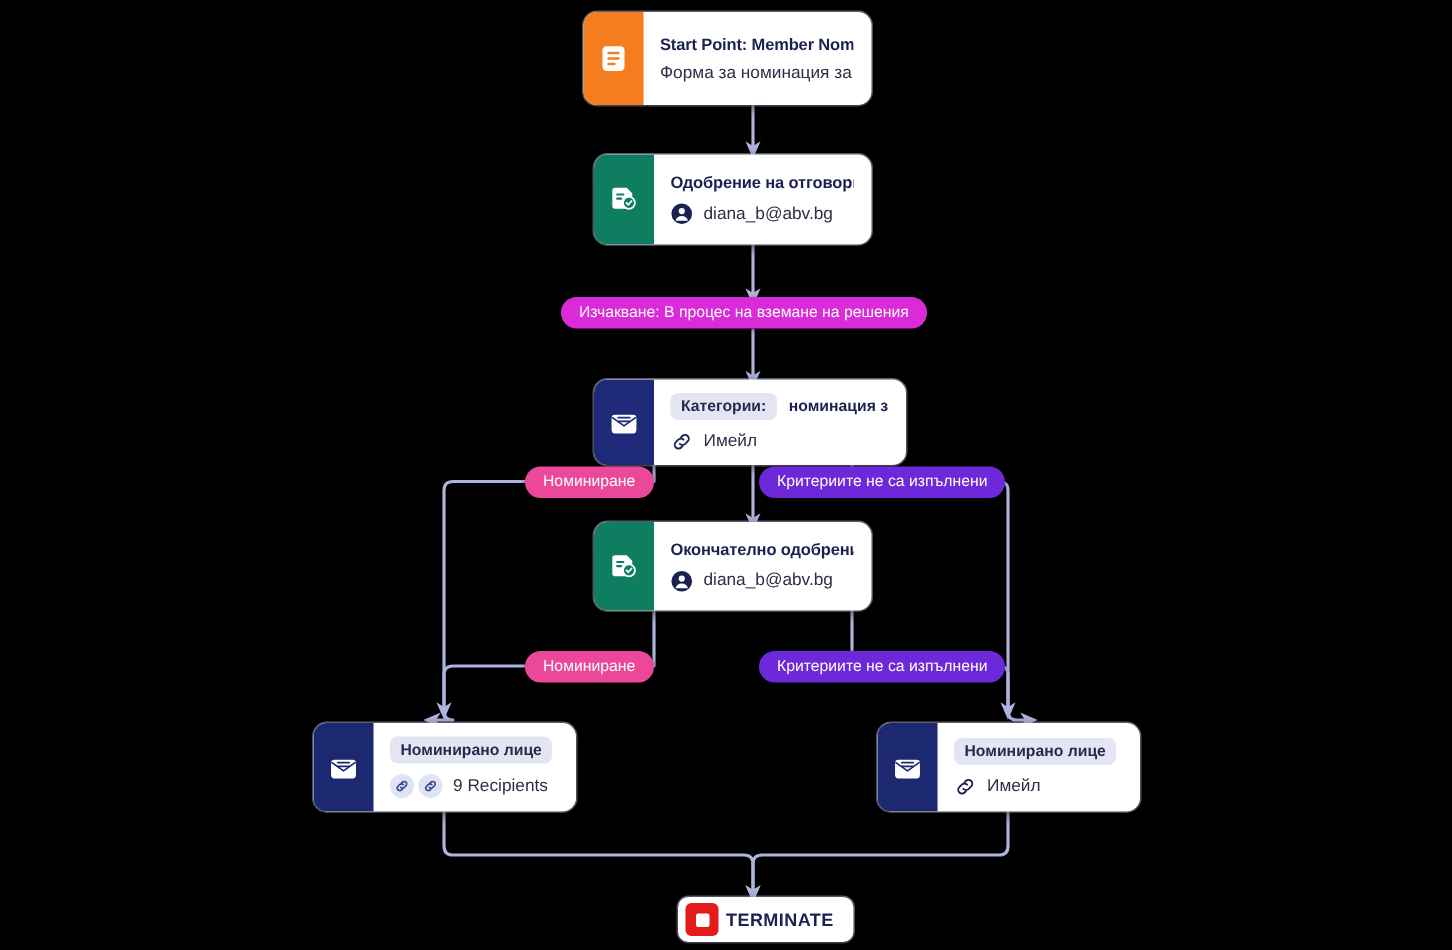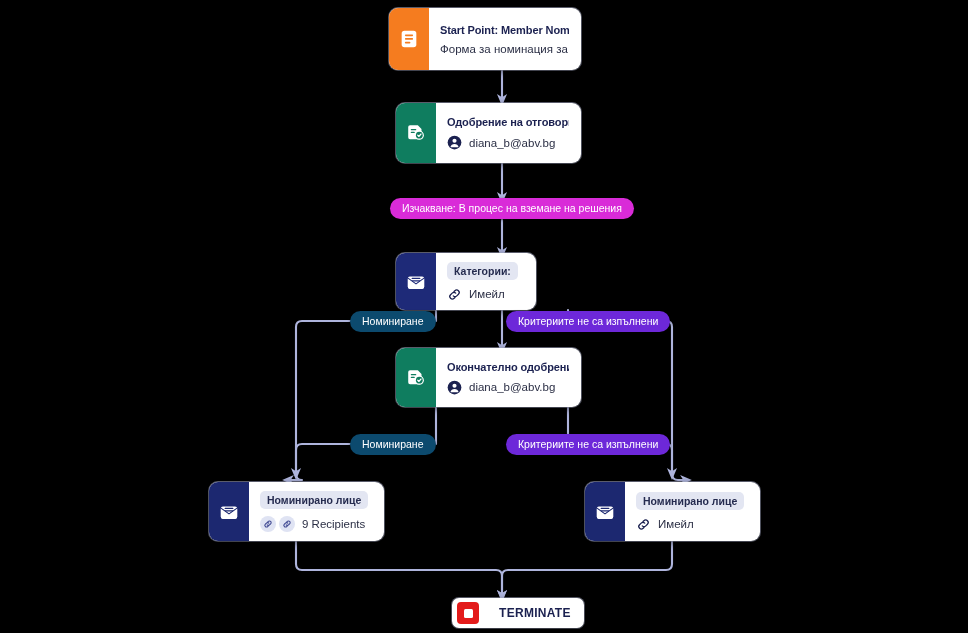--- a/index.html
+++ b/index.html
@@ -113,30 +113,30 @@
     position: absolute;
     z-index: 7;
     border-radius: 11px;
     font-size: 10.5px;
     color: #ffffff;
     padding: 4px 12px;
     white-space: nowrap;
     line-height: 13px;
     box-shadow: 0 1px 3px rgba(0,0,0,0.5);
   }
-  .elabel-cyan    { background: #0c4a6e; }
+  .elabel-cyan    { background: #ec4899; }
   .elabel-red     { background: #6d28d9; }
   .elabel-magenta { background: #d92bd8; }
 
   
   .terminate {
     position: absolute;
     display: flex;
     align-items: center;
-    gap: 20px;
+    gap: 5px;
     background: #ffffff;
     border-radius: 7px;
     padding: 4px 13px 4px 5px;
     box-shadow: 0 2px 6px rgba(0,0,0,0.55), 0 0 0 1px rgba(190,195,225,0.5);
     z-index: 6;
   }
   .terminate-icon {
     width: 22px; height: 22px;
     background: #e31b1b;
     border-radius: 4px;
@@ -221,23 +221,23 @@
         <svg class="mini-icon" viewBox="0 0 24 24">
           <circle cx="12" cy="12" r="11" fill="#1b2150"></circle>
           <circle cx="12" cy="9.1" r="3.3" fill="#ffffff"></circle>
           <path d="M5.4 19.4a6.9 6.9 0 0 1 13.2 0z" fill="#ffffff"></path>
         </svg>
         <span class="node-sub-text">diana_b@abv.bg</span>
       </div>
     </div>
   </div>
 
-  <div class="elabel elabel-magenta" style="left:374px; top:198px;margin-left:16px;">Изчакване: В процес на вземане на решения</div>
-
-  <div class="node" style="left:396px; top:253px; width:140px; height:57px;justify-content:space-between;">
+  <div class="elabel elabel-magenta" style="left:374px; top:198px;">Изчакване: В процес на вземане на решения</div>
+
+  <div class="node" style="left:396px; top:253px; width:208px; height:57px;justify-content:space-between;">
     <div class="node-icon band-navy">
       <svg class="glyph" viewBox="0 0 24 24">
         <rect x="3" y="6" width="18" height="13" rx="2.4" fill="#ffffff"></rect>
         <rect x="7.2" y="7.4" width="9.6" height="1.4" rx="0.7" fill="#1e2a78"></rect>
         <rect x="7.2" y="10.1" width="9.6" height="1.4" rx="0.7" fill="#1e2a78"></rect>
         <path d="M3.2 8.4l8.8 6.3 8.8-6.3v9.2a2 2 0 0 1-2 2H5.2a2 2 0 0 1-2-2z" fill="#ffffff"></path>
         <path d="M3.6 8.1l8.4 6 8.4-6" stroke="#1e2a78" stroke-width="1.2" fill="none" stroke-linecap="round" stroke-linejoin="round"></path>
       </svg>
     </div>
     <div class="node-body">

